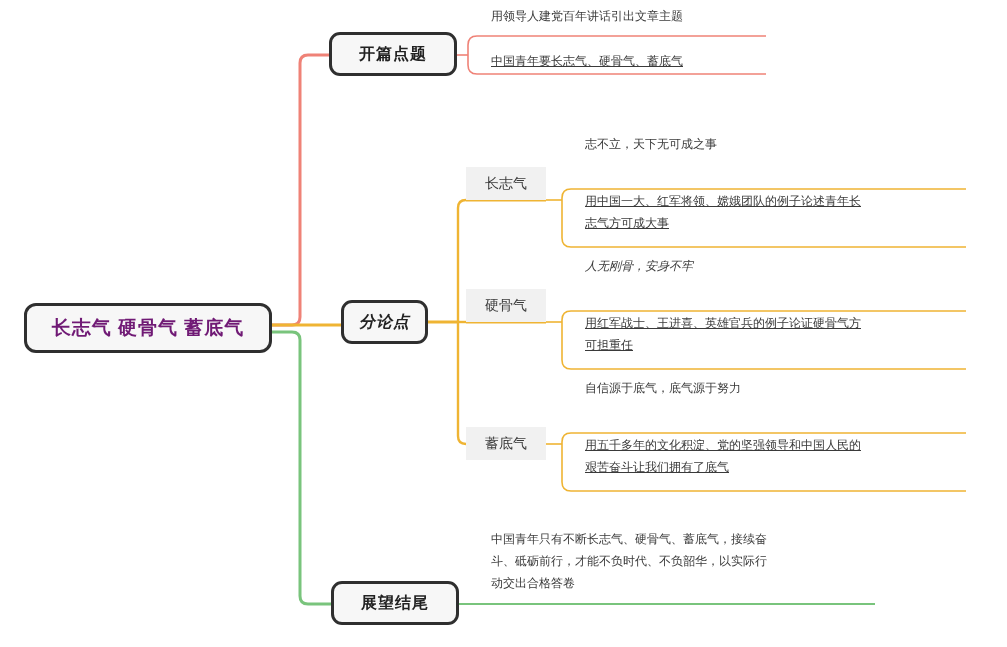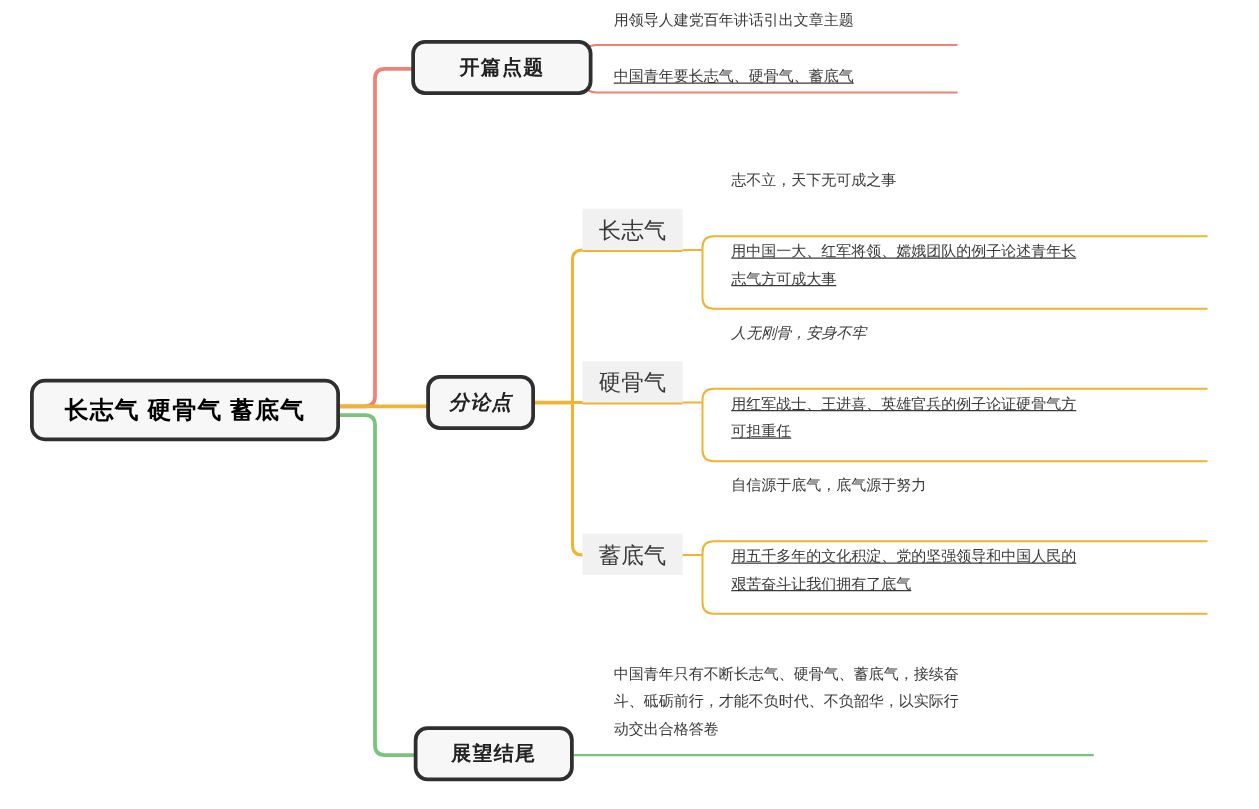--- a/index.html
+++ b/index.html
@@ -14,21 +14,21 @@
   #edges{position:absolute;left:0;top:0;width:1007px;height:647px;pointer-events:none;}
 
   
   .node{position:absolute;box-sizing:border-box;}
 
   .root-node{
     background:#f7f7f7;
     border:3px solid #2f2f2f;
     border-radius:12px;
     display:flex;align-items:center;justify-content:center;
-    color:#000000;
+    color:#701a75;
     font-weight:bold;
     font-size:19px;
     letter-spacing:1px;
     white-space:nowrap;
   }
   .main-node{
     background:#f7f7f7;
     border:3px solid #2f2f2f;
     border-radius:11px;
     display:flex;align-items:center;justify-content:center;
@@ -36,21 +36,21 @@
     font-weight:bold;
     font-size:16px;
     letter-spacing:1px;
     white-space:nowrap;
   }
   
   .sub-node{
     background:#f1f1f1;
     display:flex;align-items:center;justify-content:center;
     color:#3a3a3a;
-    font-size:18px;
+    font-size:14px;
     white-space:nowrap;
   }
 
   
   .leaf-text{
     position:absolute;
     color:#3a3a3a;
     font-size:12px;
     line-height:22px;
     box-sizing:border-box;
@@ -94,21 +94,21 @@
     <path d="M546 444 H562" fill="none" stroke="#efb433" stroke-width="1.6"></path>
     <path d="M966 433 H571 Q562 433 562 442 V482 Q562 491 571 491 H966" fill="none" stroke="#efb433" stroke-width="1.6" stroke-linejoin="round"></path>
 
     <path d="M459 604 H875" fill="none" stroke="#79c47c" stroke-width="1.8"></path>
   </svg>
 
   <div class="node root-node" style="left:24px;top:303px;width:248px;height:50px;">
     <span>长志气 硬骨气 蓄底气</span>
   </div>
 
-  <div class="node main-node" style="left:329px;top:32px;width:145px;height:44px;">
+  <div class="node main-node" style="left:329px;top:32px;width:128px;height:44px;">
     <span>开篇点题</span>
   </div>
 
   <div class="node main-node" style="left:341px;top:300px;width:87px;height:44px;font-style:italic;">
     <span>分论点</span>
   </div>
 
   <div class="node main-node" style="left:331px;top:581px;width:128px;height:44px;">
     <span>展望结尾</span>
   </div>

